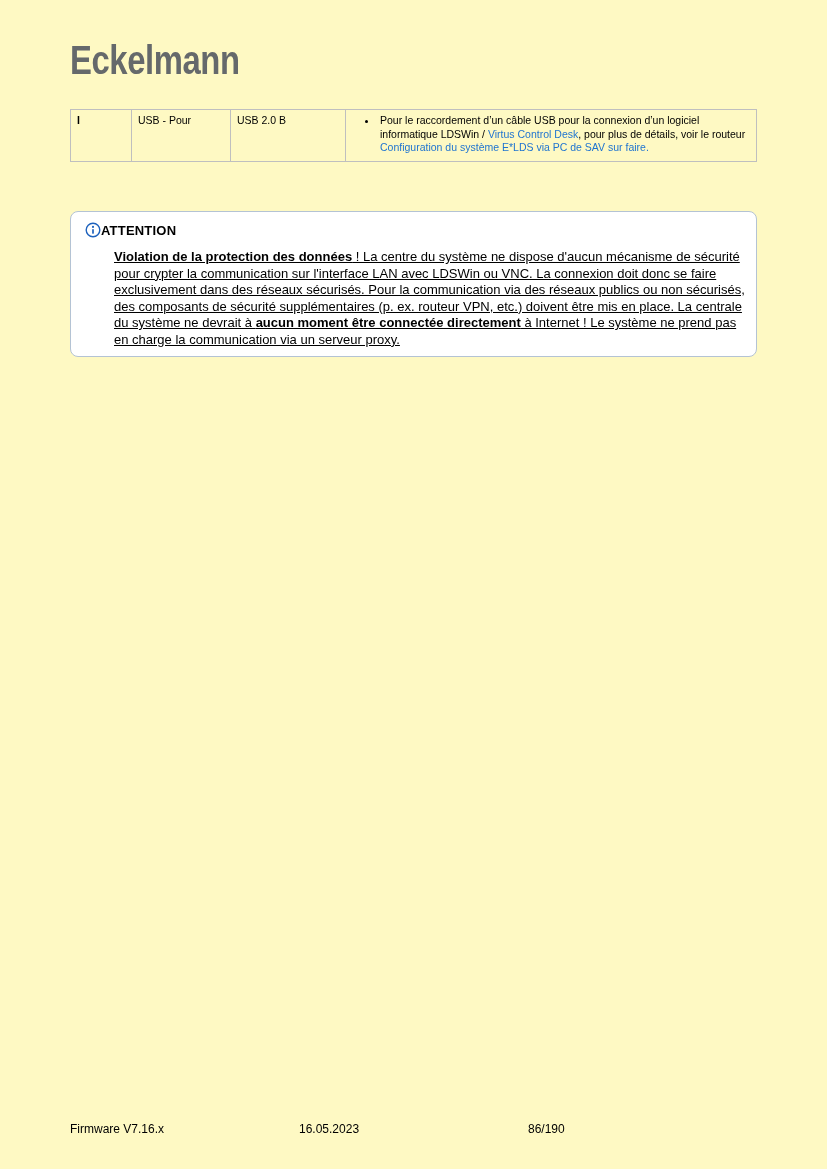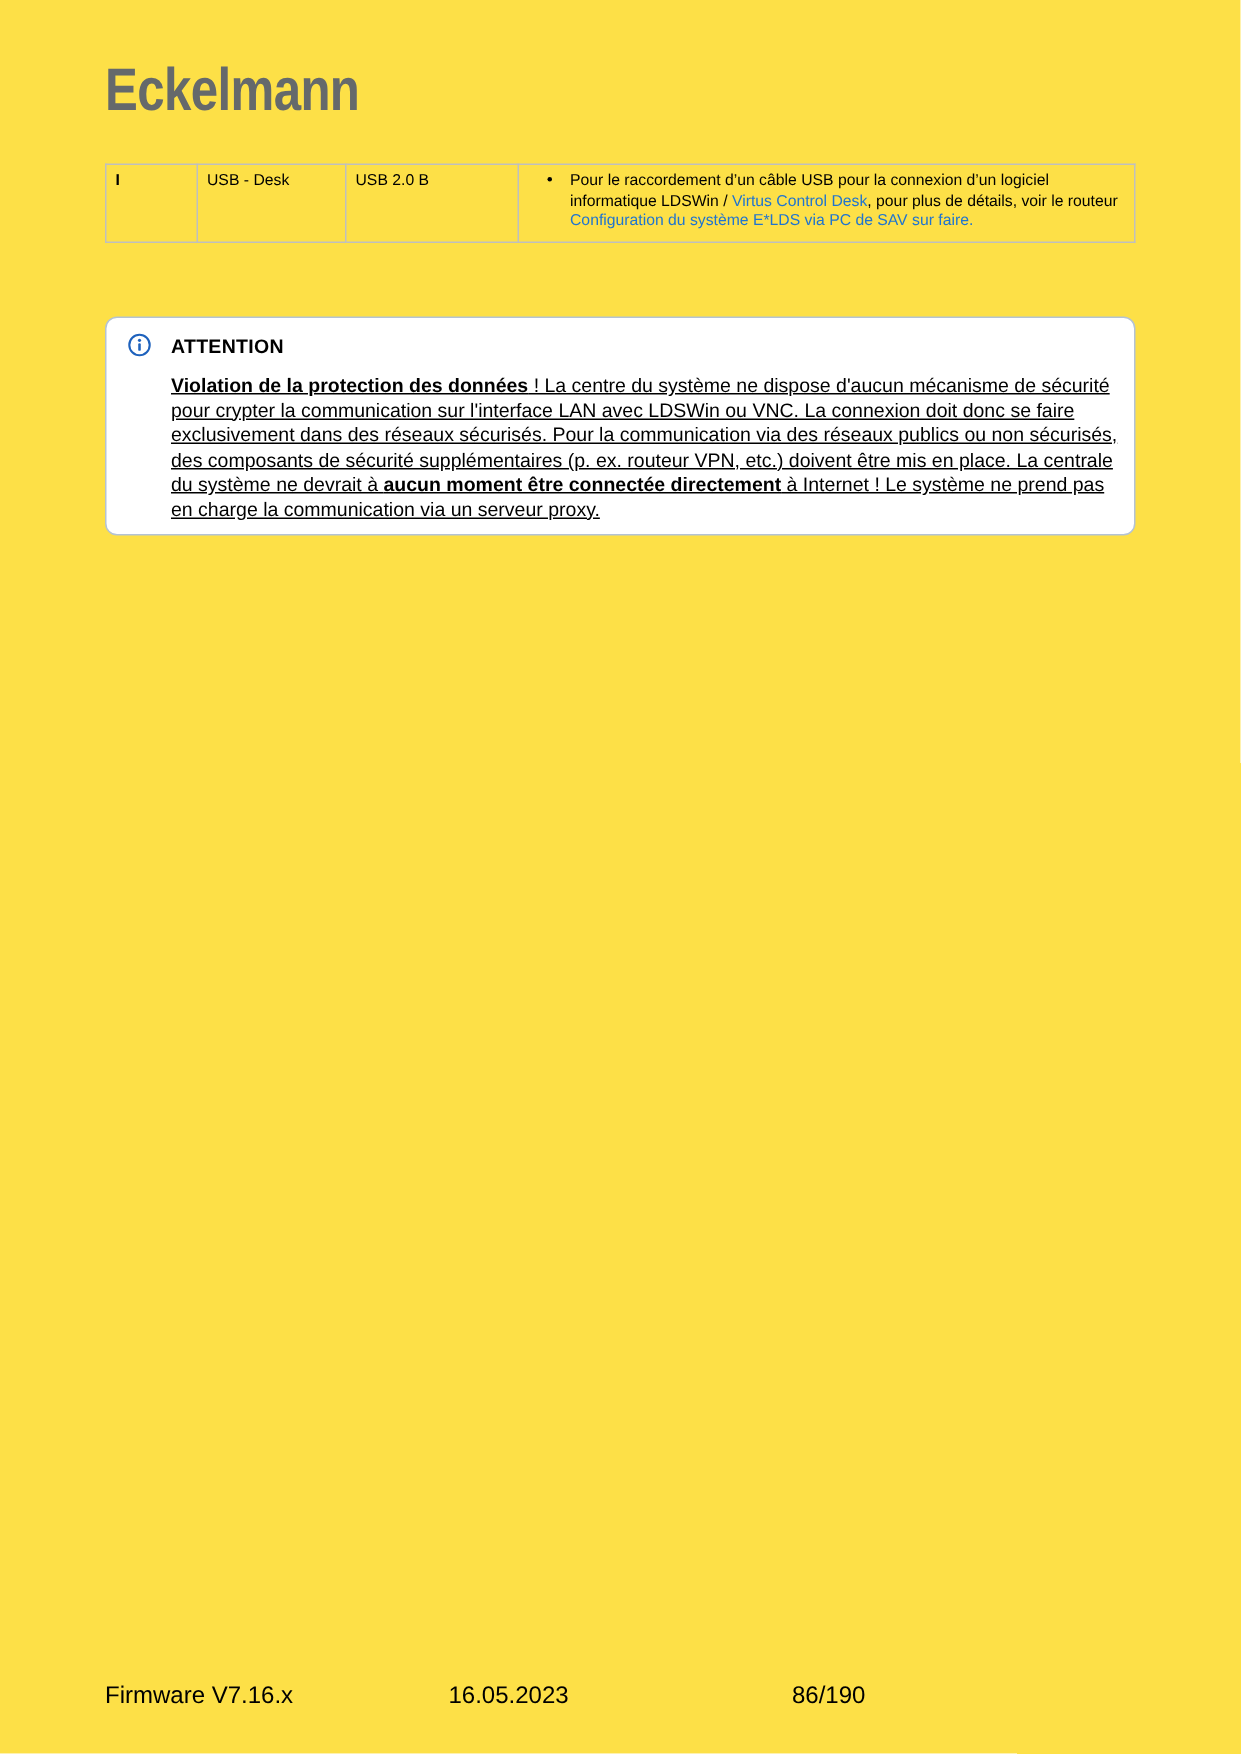--- a/index.html
+++ b/index.html
@@ -1,20 +1,20 @@
 <!DOCTYPE html>
 <html><head>
 <meta charset="utf-8">
 <style>
   * { margin:0; padding:0; box-sizing:border-box; }
   html,body { background:#ffffff; }
   .page {
     position:relative;
     width:827px; height:1169px;
-    background:#fde047;
+    background:#fef9c3;
     font-family:"Liberation Sans", sans-serif;
     color:#000000;
     overflow:hidden;
   }
   
   .logo {
     position:absolute; left:70px; top:44px;
     height:33px; line-height:33px;
     font-size:40px; font-weight:bold;
     letter-spacing:-0.5px;
@@ -51,51 +51,51 @@
   
   .attention {
     position:absolute; left:70px; top:211px;
     width:687px; height:146px;
     border:1px solid #b4c3d4;
     border-radius:8px;
     background:#ffffff;
   }
   .attention-header {
     position:absolute; left:14px; top:10px;
-    display:flex; align-items:center; gap:13px;
+    display:flex; align-items:center; 
   }
   .attention-title { font-weight:bold; font-size:13px; letter-spacing:0.2px; }
   .info-icon { width:16px; height:16px; display:block; }
   .attention-body {
     position:absolute; left:43px; top:37px;
     width:633px;
     font-size:13px; line-height:16.5px;text-decoration:underline;
   }
   
   .footer {
     position:absolute; left:70px; top:1122px;
     width:687px;
     display:grid; grid-template-columns:1fr 1fr 1fr;
-    font-size:16px;
+    font-size:12px;
   }
   .footer .f-center { }
   .footer .f-right  { text-align:left; }
 </style>
 </head>
 <body>
 
 <div class="page">
 
   <div class="logo">Eckelmann</div>
 
   <table class="doc-table">
     <tbody>
       <tr>
         <td class="col-id">I</td>
-        <td class="col-name">USB - Desk</td>
+        <td class="col-name">USB - Pour</td>
         <td class="col-type">USB 2.0 B</td>
         <td>
           <ul class="bullets">
             <li><span>Pour le raccordement d’un câble USB pour la connexion d’un logiciel informatique LDSWin / </span><a class="doclink">Virtus Control Desk</a><span>, pour plus de détails, voir le routeur </span><a class="doclink">Configuration du système E*LDS via PC de SAV sur faire.</a></li>
           </ul>
         </td>
       </tr>
     </tbody>
   </table>
 

